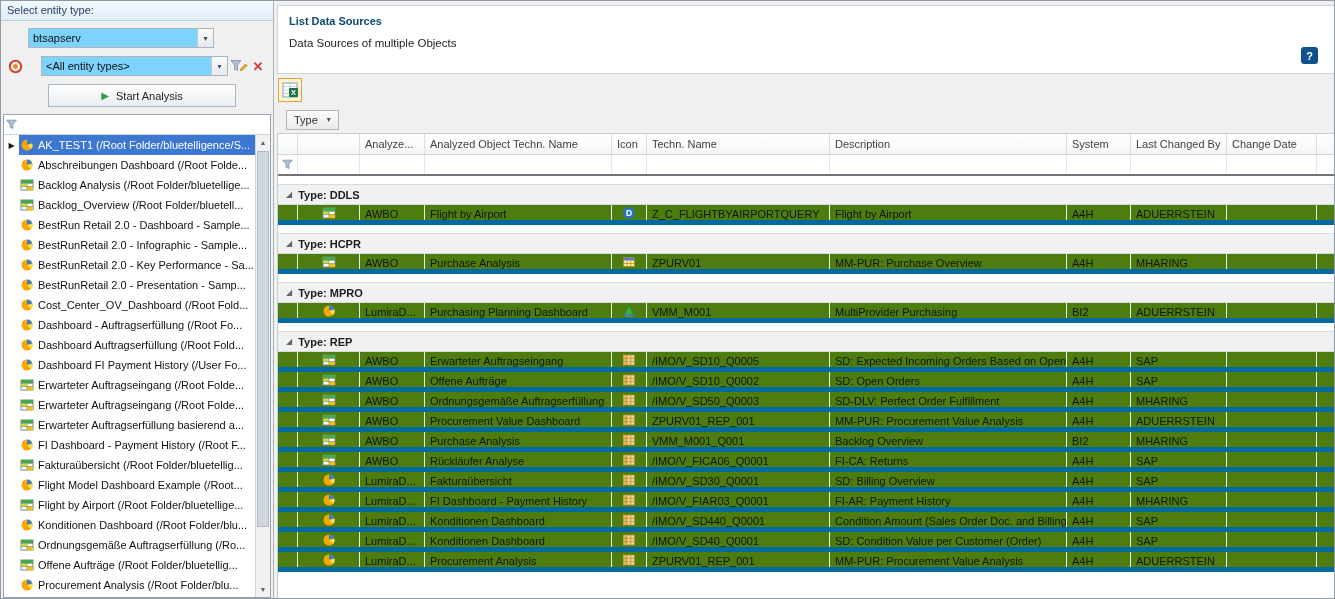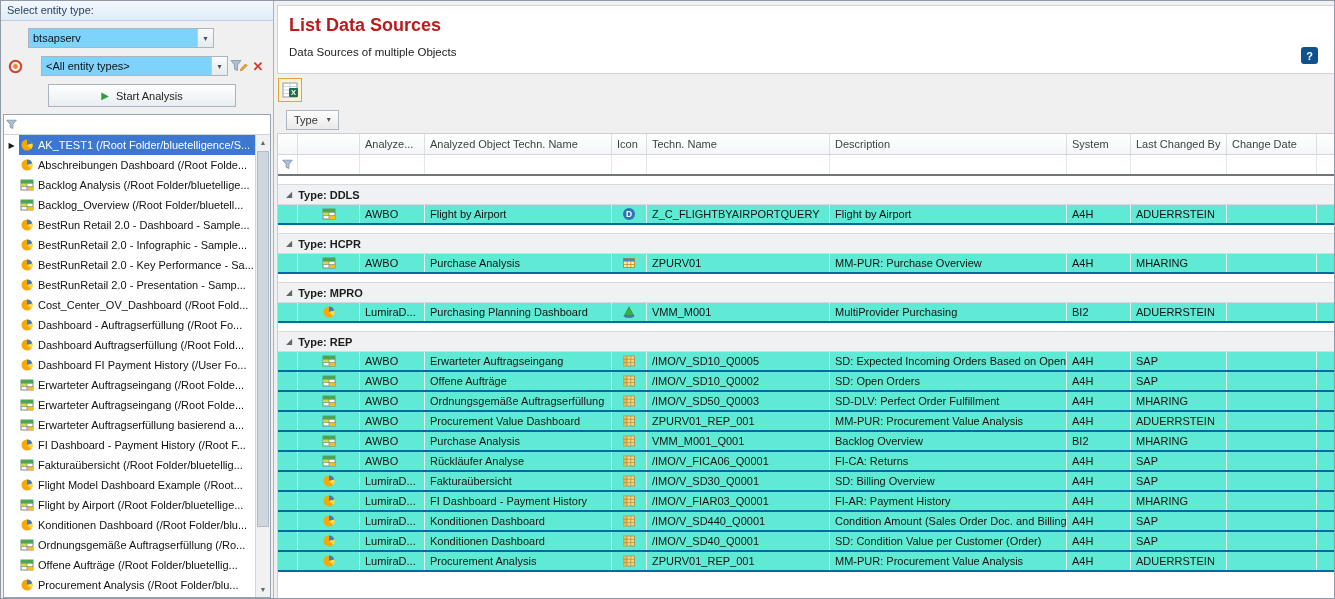--- a/index.html
+++ b/index.html
@@ -36,38 +36,38 @@
   .lrow.sel .llabel{color:#fff}
   .icn{display:inline-flex;align-items:center;justify-content:center;flex:0 0 auto}
   .vscroll{width:15px;flex:0 0 15px;background:#f1f1f1;border-left:1px solid #d5d5d5;display:flex;flex-direction:column}
   .sb-btn{height:15px;font-size:7px;color:#5a6570;display:flex;align-items:center;justify-content:center;cursor:pointer}
   .sb-track{flex:1;position:relative}
   .sb-thumb{position:absolute;top:1px;left:1px;right:1px;height:87%;background:#cfd6dd;border:1px solid #b3bcc6;cursor:pointer}
 
   
   .right-panel{flex:1;display:flex;flex-direction:column;overflow:hidden;background:#f0f0f0;padding-left:3px}
   .doc-header{margin-top:4px;background:#fff;border:1px solid #cfd4da;border-right:none;position:relative;padding:9px 12px 10px 11px;height:69px;flex:0 0 69px}
-  .doc-title{font-size:18px;font-weight:bold;color:#b91c1c}
+  .doc-title{font-size:11px;font-weight:bold;color:#0c4a6e}
   .doc-subtitle{font-size:11.5px;color:#222;margin-top:10px}
   .help-btn{position:absolute;right:16px;bottom:9px;width:17px;height:17px;background:#0f518c;color:#fff;border-radius:3px;font-size:11px;font-weight:bold;display:flex;align-items:center;justify-content:center;cursor:pointer}
   .toolbar{height:32px;flex:0 0 32px;display:flex;align-items:center;padding-left:1px}
   .excel-btn{width:24px;height:24px;border:1px solid #e3a33b;background:#fdf2d5;display:flex;align-items:center;justify-content:center;cursor:pointer;padding:0}
   .groupbox{height:27px;flex:0 0 27px;display:flex;align-items:center;padding-left:9px}
   .group-chip{height:20px;display:inline-flex;align-items:center;padding:0 7px;border:1px solid #aeb6bf;background:linear-gradient(#fdfdfd,#eaeaea);font-size:11px;color:#333;gap:9px;cursor:pointer}
   .chip-arrow{font-size:8px;color:#555}
   .grid{flex:1;background:#fff;border-top:1px solid #c9ced3;border-left:1px solid #c9ced3;display:flex;flex-direction:column;overflow:hidden}
   .grid-header{display:grid;height:21px;flex:0 0 21px;background:linear-gradient(#ffffff,#f5f6f7);border-bottom:1px solid #d2d6da}
   .hcell{font-size:11px;color:#3f3f3f;line-height:20px;padding:0 5px;border-right:1px solid #dcdfe2;white-space:nowrap;overflow:hidden;cursor:pointer}
   .grid-filter{display:grid;height:21px;flex:0 0 21px;border-bottom:2px solid #6f757b;background:#fff}
   .fcell{border-right:1px solid #e4e7ea;display:flex;align-items:center;justify-content:center;cursor:text}
   .grid-body{flex:1;overflow:hidden}
   .grp{display:flex;align-items:center;height:21px;margin-top:8px;background:#f0f1f2;border-top:1px solid #d7dadd;border-bottom:1px solid #d7dadd;padding-left:8px;gap:6px;cursor:pointer}
   .exp{font-size:8px;color:#666}
   .glabel{font-size:11px;font-weight:bold;color:#1c1c1c}
-  .drow{display:grid;height:20px;border-bottom:2px solid #0369a1;background:#5eead4;cursor:default}
+  .drow{display:grid;height:20px;border-bottom:5px solid #0369a1;background:#4d7c0f;cursor:default}
   .dcell{font-size:11px;color:#141414;line-height:19px;padding:0 5px;border-right:1px solid #eceef0;white-space:nowrap;overflow:hidden}
   .dcell.ind,.dcell.ricon,.dcell.ticon{display:flex;align-items:center;justify-content:center;padding:0}
   .dcell.fill{border-right:none}
 </style>
 </head>
 <body>
 
 <div class="window">
 
   <div class="left-panel">

